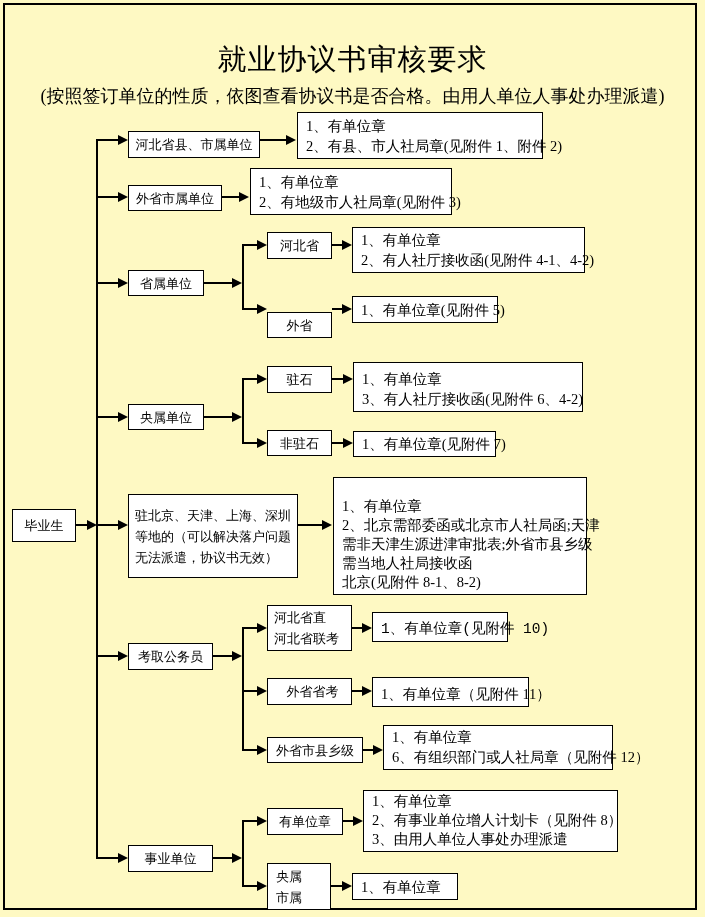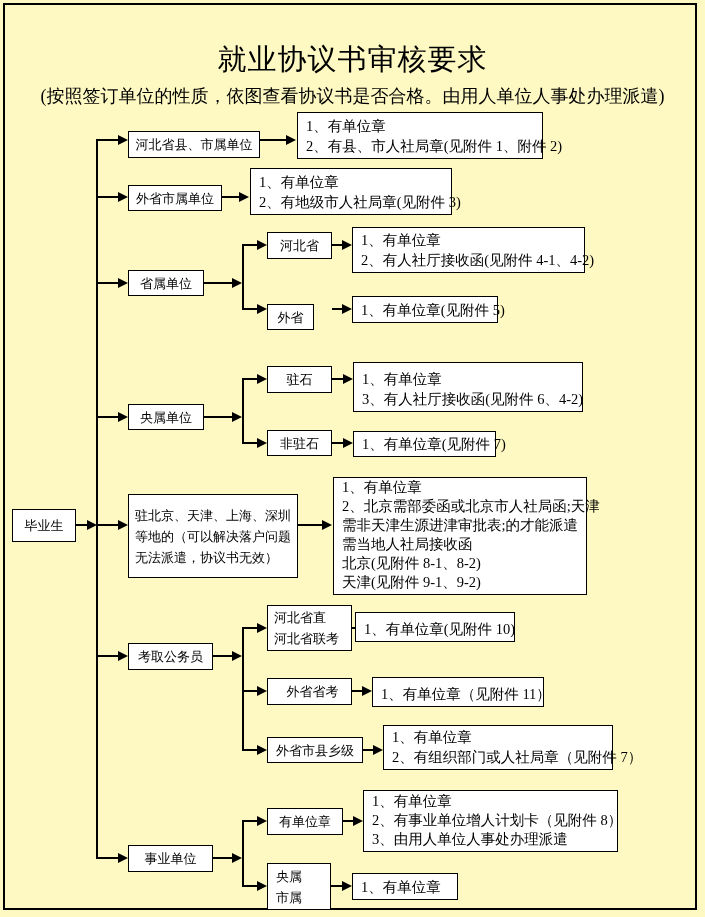--- a/index.html
+++ b/index.html
@@ -84,21 +84,21 @@
   </div>
   <div class="hl" style="left:332px;top:244px;width:10px;"></div>
   <div class="ah" style="left:342px;top:240px;"></div>
   <div class="rbox" style="left:352px;top:227px;width:233px;height:46px;">
     <div class="bl">1、有单位章</div>
     <div class="bl">2、有人社厅接收函(见附件 4-1、4-2)</div>
   </div>
 
   <div class="hl" style="left:243px;top:308px;width:14px;"></div>
   <div class="ah" style="left:257px;top:304px;"></div>
-  <div class="box center" style="left:267px;top:304px;width:47px;height:26px;">
+  <div class="box center" style="left:267px;top:312px;width:65px;height:26px;">
     <div class="bl">外省</div>
   </div>
   <div class="hl" style="left:332px;top:308px;width:10px;"></div>
   <div class="ah" style="left:342px;top:304px;"></div>
   <div class="rbox" style="left:352px;top:296px;width:146px;height:27px;">
     <div class="bl">1、有单位章(见附件 5)</div>
   </div>
 
   <div class="hl" style="left:97px;top:416px;width:21px;"></div>
   <div class="ah" style="left:118px;top:412px;"></div>
@@ -137,68 +137,67 @@
   <div class="box" style="left:128px;top:494px;width:170px;height:84px;padding-left:6px;">
     <div class="bl" style="padding:0;">驻北京、天津、上海、深圳</div>
     <div class="bl" style="padding:0;">等地的（可以解决落户问题</div>
     <div class="bl" style="padding:0;">无法派遣，协议书无效）</div>
   </div>
   <div class="hl" style="left:298px;top:524px;width:24px;"></div>
   <div class="ah" style="left:322px;top:520px;"></div>
   <div class="rbox lh19" style="left:333px;top:477px;width:254px;height:118px;">
     <div class="bl lh19">1、有单位章</div>
     <div class="bl lh19">2、北京需部委函或北京市人社局函;天津</div>
-    <div class="bl lh19 ind">需非天津生源进津审批表;的才能派遣</div>
+    <div class="bl lh19 ind">需非天津生源进津审批表;外省市县乡级</div>
     <div class="bl lh19 ind">需当地人社局接收函</div>
     <div class="bl lh19">北京(见附件 8-1、8-2)</div>
-    <div class="bl lh19">天津(见附件 9-1、9-2)</div>
   </div>
 
   <div class="hl" style="left:97px;top:655px;width:21px;"></div>
   <div class="ah" style="left:118px;top:651px;"></div>
   <div class="box center" style="left:128px;top:643px;width:85px;height:27px;">
     <div class="bl">考取公务员</div>
   </div>
   <div class="hl" style="left:213px;top:655px;width:19px;"></div>
   <div class="ah" style="left:232px;top:651px;"></div>
   <div class="vl" style="left:242px;top:627px;height:124px;"></div>
 
   <div class="hl" style="left:243px;top:627px;width:14px;"></div>
   <div class="ah" style="left:257px;top:623px;"></div>
   <div class="box" style="left:267px;top:605px;width:85px;height:46px;padding-left:6px;">
     <div class="bl" style="padding:0;">河北省直</div>
     <div class="bl" style="padding:0;">河北省联考</div>
   </div>
   <div class="hl" style="left:352px;top:627px;width:10px;"></div>
   <div class="ah" style="left:362px;top:623px;"></div>
-  <div class="rbox" style="left:355px;top:612px;width:160px;height:30px;">
+  <div class="rbox" style="left:372px;top:612px;width:136px;height:30px;font-family:Liberation Mono, monospace;">
     <div class="bl">1、有单位章(见附件 10)</div>
   </div>
 
   <div class="hl" style="left:243px;top:690px;width:14px;"></div>
   <div class="ah" style="left:257px;top:686px;"></div>
   <div class="box" style="left:267px;top:678px;width:85px;height:27px;padding-left:6px;align-items:center;">
     <div class="bl" style="padding:0;">外省省考</div>
   </div>
   <div class="hl" style="left:352px;top:690px;width:10px;"></div>
   <div class="ah" style="left:362px;top:686px;"></div>
-  <div class="rbox" style="left:372px;top:677px;width:172px;height:30px;">
+  <div class="rbox" style="left:372px;top:677px;width:157px;height:30px;">
     <div class="bl">1、有单位章（见附件 11）</div>
   </div>
 
   <div class="hl" style="left:243px;top:749px;width:14px;"></div>
   <div class="ah" style="left:257px;top:745px;"></div>
   <div class="box center" style="left:267px;top:737px;width:96px;height:26px;">
     <div class="bl" style="padding:0 2px;">外省市县乡级</div>
   </div>
   <div class="hl" style="left:363px;top:749px;width:10px;"></div>
   <div class="ah" style="left:373px;top:745px;"></div>
   <div class="rbox" style="left:383px;top:725px;width:230px;height:45px;">
     <div class="bl">1、有单位章</div>
-    <div class="bl">2、有组织部门或人社局章（见附件 7）</div>
+    <div class="bl">6、有组织部门或人社局章（见附件 12）</div>
   </div>
 
   <div class="hl" style="left:97px;top:857px;width:21px;"></div>
   <div class="ah" style="left:118px;top:853px;"></div>
   <div class="box center" style="left:128px;top:845px;width:85px;height:27px;">
     <div class="bl">事业单位</div>
   </div>
   <div class="hl" style="left:213px;top:857px;width:19px;"></div>
   <div class="ah" style="left:232px;top:853px;"></div>
   <div class="vl" style="left:242px;top:820px;height:67px;"></div>

